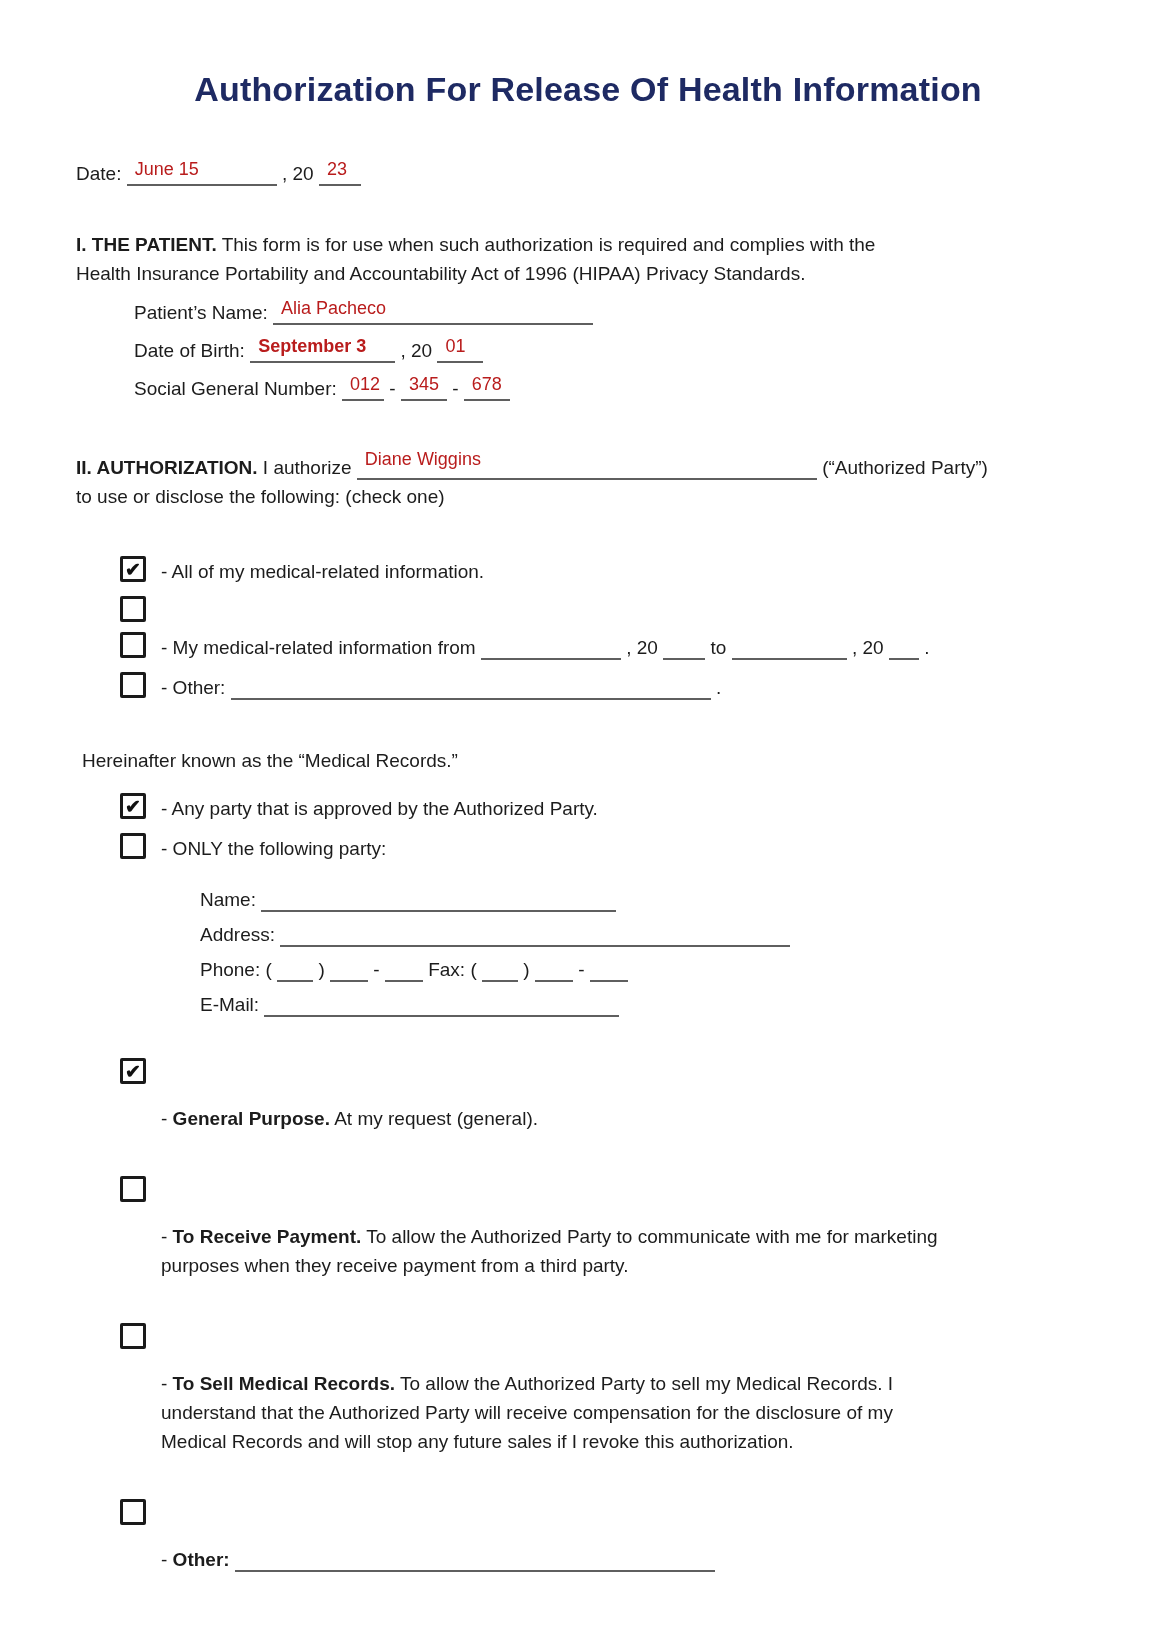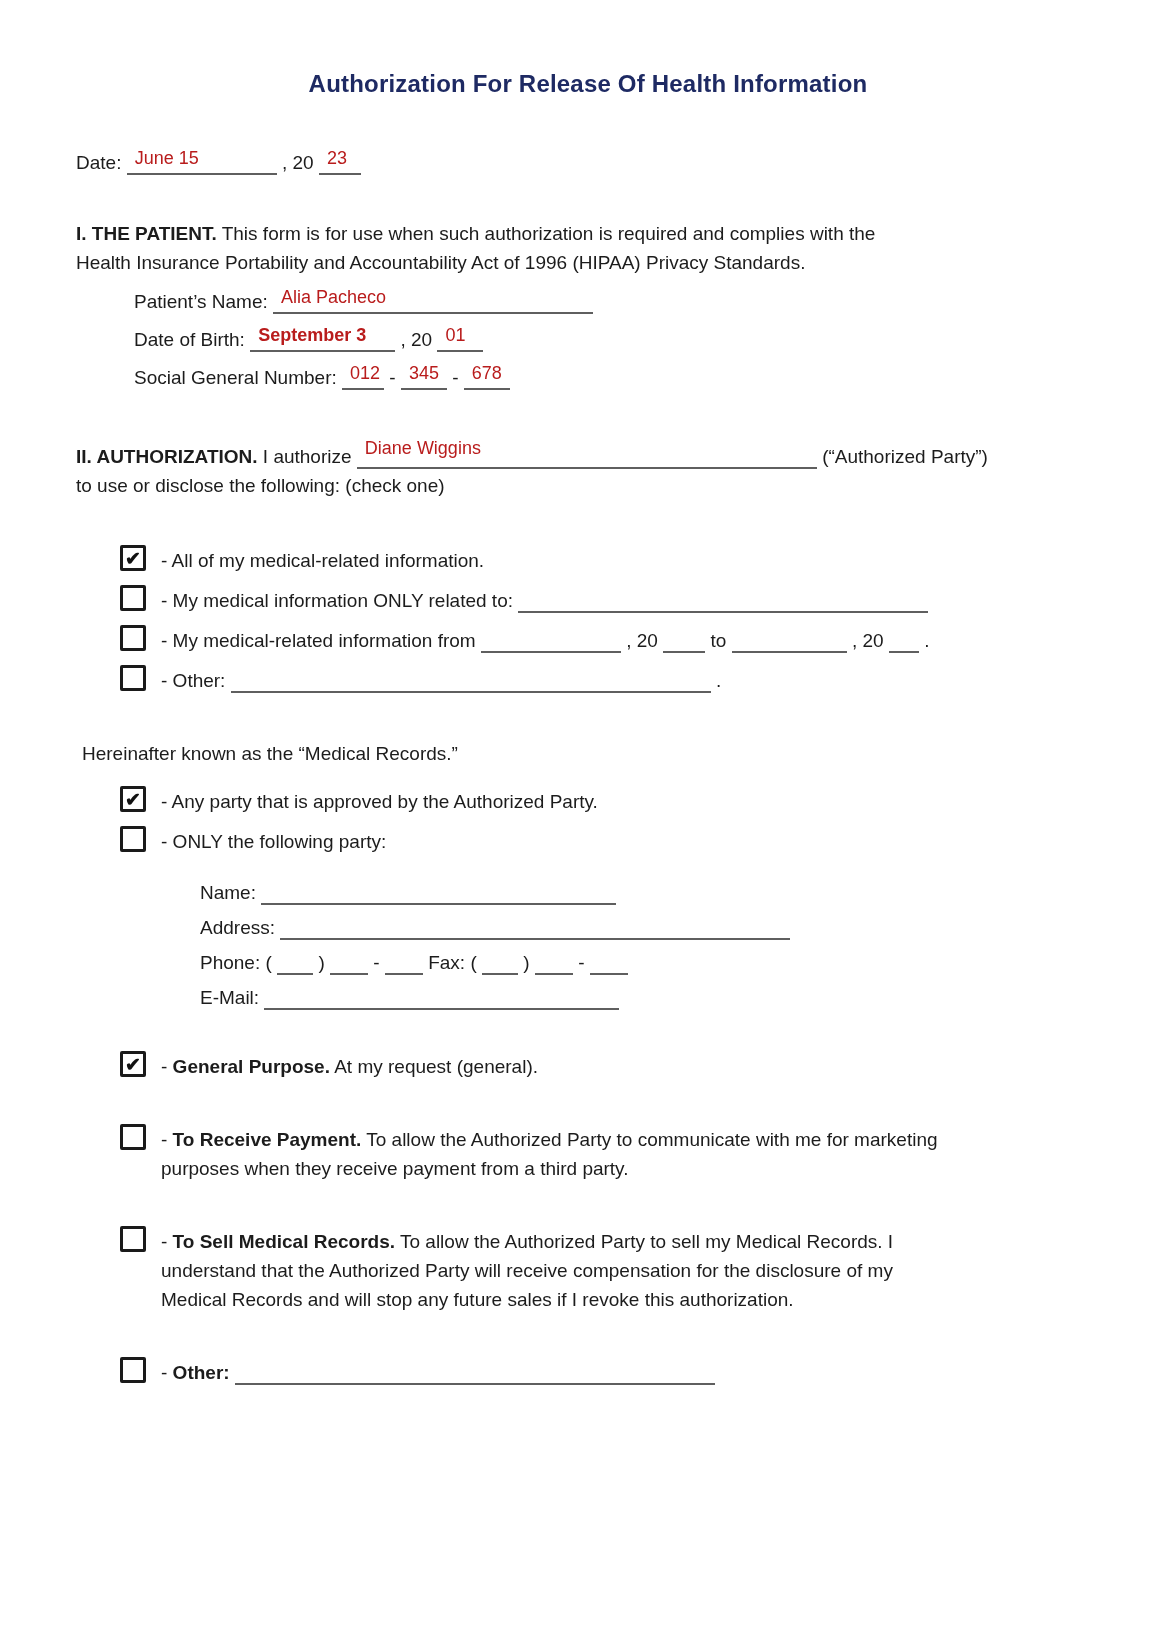--- a/index.html
+++ b/index.html
@@ -12,21 +12,21 @@
     font-family: "Liberation Sans", sans-serif;
     font-size: 19px;
     color: #1c1c1c;
     padding: 0 76px;
     overflow: hidden;
     position: relative;
   }
   h1.title {
     padding-top: 70px;
     text-align: center;
-    font-size: 24px;
+    font-size: 34px;
     font-weight: bold;
     color: #1e2a63;
     letter-spacing: 0.2px;
   }
   .lbl { white-space: nowrap; }
   b.sec { font-weight: bold; }
 
   
   .blank {
     display: inline-block;
@@ -74,21 +74,21 @@
   }
   .opt-text { margin-left: 15px; line-height: 29px; padding-top: 2px; }
 
   .hereinafter { margin-top: 48px; margin-left: 6px; }
 
   .party-block { margin-top: 26px; margin-left: 124px; }
   .party-row { margin-bottom: 6px; height: 29px; white-space: nowrap; }
 
   .opts4 { margin-top: 34px; margin-left: 44px; }
   .opt4 { display: flex; align-items: flex-start; margin-bottom: 42px; }
-  .opt4 .opt-text { width: 800px; }
+  .opt4 .opt-text { width: 800px; margin-top: 45px; }
 </style>
 </head>
 <body>
 
 <div class="page">
 
   <h1 class="title">Authorization For Release Of Health Information</h1>
 
   <div class="date-row">
     <span class="lbl">Date:</span>
@@ -132,24 +132,20 @@
     <span class="block2">to use or disclose the following: (check one)</span>
   </div>
 
   <div class="opts">
     <div class="opt">
       <span class="box checked">✔</span>
       <span class="opt-text">- All of my medical-related information.</span>
     </div>
     <div class="opt">
       <span class="box"></span>
-      <span class="opt-text">
-        <span>- My medical information ONLY related to:</span>
-        <span class="blank w410"></span>
-      </span>
     </div>
     <div class="opt">
       <span class="box"></span>
       <span class="opt-text">
         <span>- My medical-related information from</span>
         <span class="blank w140"></span>
         <span>, 20</span>
         <span class="blank w42"></span>
         <span>to</span>
         <span class="blank w115"></span>

